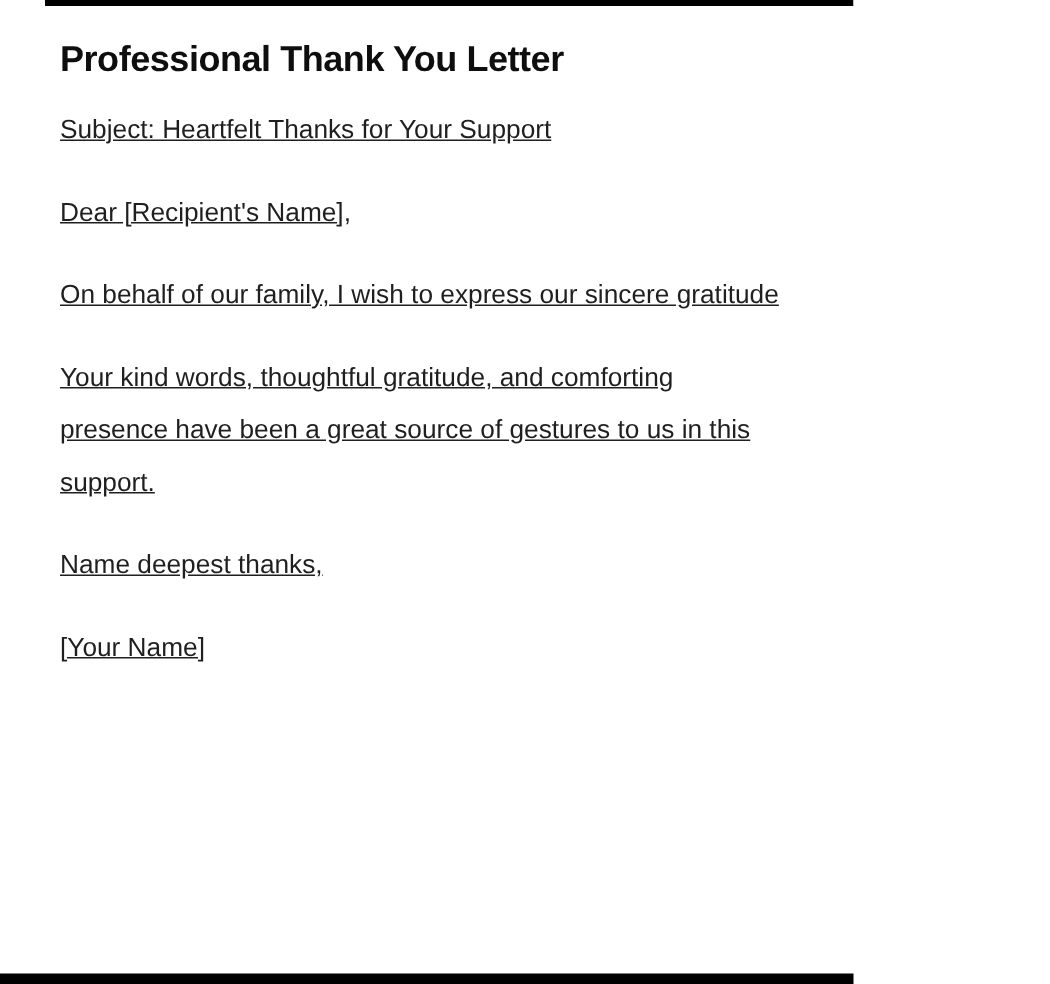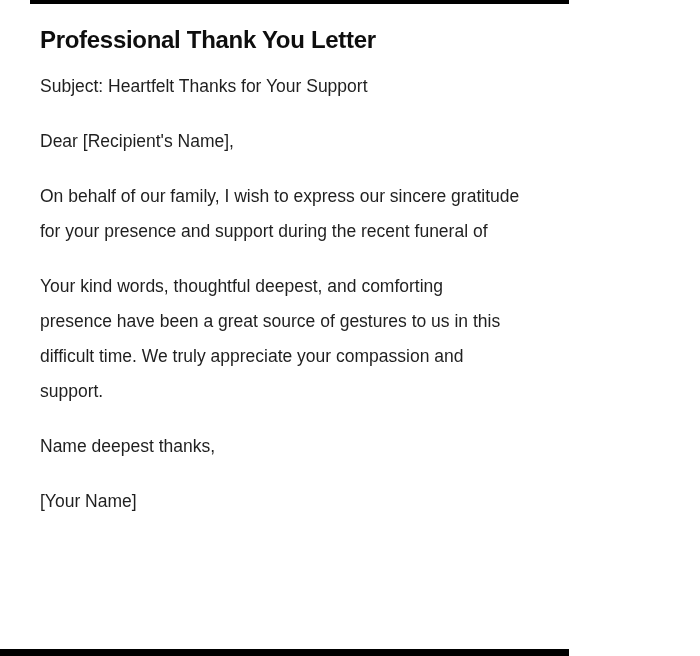--- a/index.html
+++ b/index.html
@@ -44,20 +44,21 @@
     white-space: nowrap;
   }
   .para {
     margin: 0 0 20px 0;
     color: #1f1f1f;
     font-size: 17.5px;
     line-height: 35px;
   }
   .text-line {
     white-space: nowrap;
+    text-decoration: underline;
   }
 </style>
 </head>
 <body>
 
 <div class="page">
 
   <div class="edge-bar top"></div>
 
   <div class="content">
@@ -67,27 +68,25 @@
     <div class="para">
       <div class="text-line">Subject: Heartfelt Thanks for Your Support</div>
     </div>
 
     <div class="para">
       <div class="text-line">Dear [Recipient's Name],</div>
     </div>
 
     <div class="para">
       <div class="text-line">On behalf of our family, I wish to express our sincere gratitude</div>
-      <div class="text-line">for your presence and support during the recent funeral of</div>
     </div>
 
     <div class="para">
-      <div class="text-line">Your kind words, thoughtful deepest, and comforting</div>
+      <div class="text-line">Your kind words, thoughtful gratitude, and comforting</div>
       <div class="text-line">presence have been a great source of gestures to us in this</div>
-      <div class="text-line">difficult time. We truly appreciate your compassion and</div>
       <div class="text-line">support.</div>
     </div>
 
     <div class="para">
       <div class="text-line">Name deepest thanks,</div>
     </div>
 
     <div class="para">
       <div class="text-line">[Your Name]</div>
     </div>

